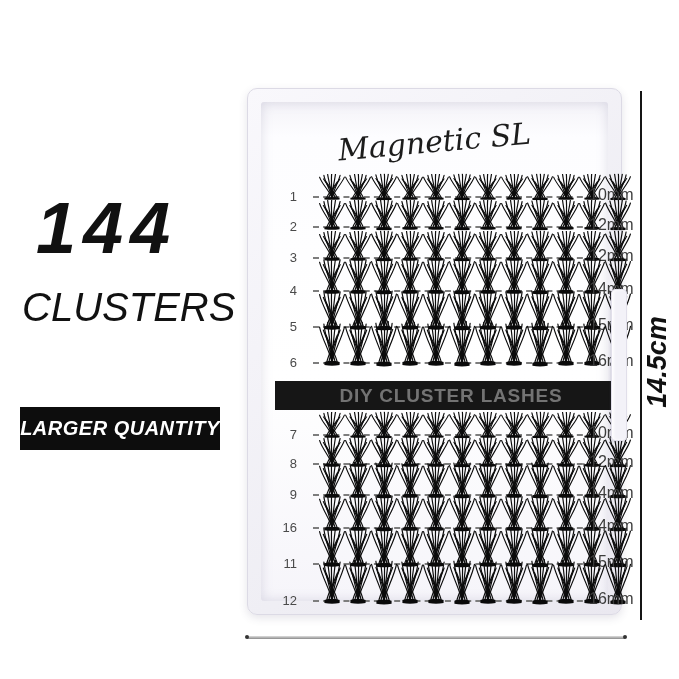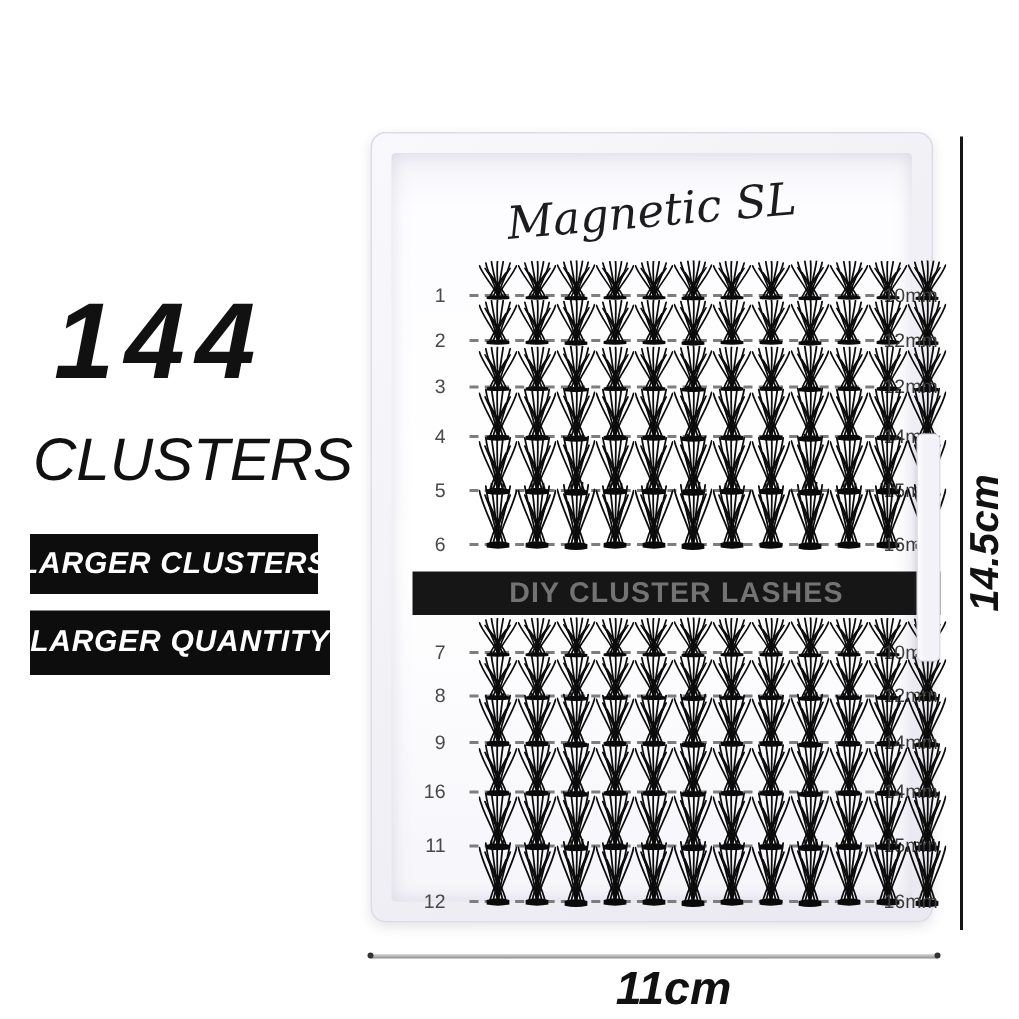--- a/index.html
+++ b/index.html
@@ -69,21 +69,21 @@
   }
   .row-clusters{
     position:absolute;left:42px;right:36px;bottom:5px;
     display:flex;justify-content:space-between;align-items:flex-end;
   }
   .cluster{width:26px;flex:0 0 26px;display:block;}
   .cluster:nth-child(even){transform:scaleX(-1);}
   .cluster:nth-child(3n){transform:scaleX(-1) scaleY(1.04);}
   .row-size{
     position:absolute;right:-2px;bottom:1px;width:36px;text-align:left;
-    font-size:13px;color:#3c3c3c;
+    font-size:16px;color:#3c3c3c;
   }
   
   .dim-line-v{position:absolute;left:640px;top:91px;width:2px;height:529px;background:#151515;}
   .dim-height-label{
     position:absolute;left:657px;top:362px;
     transform:translate(-50%,-50%) rotate(-90deg);transform-origin:center;
     font-size:27px;font-weight:bold;font-style:italic;color:#111;white-space:nowrap;
   }
   .dim-line-h{
     position:absolute;left:247px;top:636px;width:378px;height:3px;
@@ -118,21 +118,20 @@
       <path d="M17 41 C16 34 10.5 24 6.5 13"></path>
     </g>
     <path d="M5 40 Q12 37.5 19 40 L19 43 Q12 44.5 5 43 Z" fill="#0a0a0a"></path>
   </symbol>
 </svg>
 
 <div id="canvas">
 
   <div class="headline-number">144</div>
   <div class="headline-label">CLUSTERS</div>
-  <div class="badge badge-1">LARGER CLUSTERS</div>
   <div class="badge badge-2">LARGER QUANTITY</div>
 
   <div class="tray">
     <div class="tray-inner">
       <div class="brand-logo">Magnetic SL</div>
       <div>
           <div class="lash-row" style="top:67px;height:36px;">
             <span class="row-number">1</span>
             <div class="row-dashes"></div>
             <div class="row-clusters" style="height:26px;">
@@ -650,15 +649,14 @@
           </div>
         </div>
       <div class="banner">DIY CLUSTER LASHES</div>
     </div>
     <div class="tray-tab"></div>
   </div>
 
   <div class="dim-line-v"></div>
   <div class="dim-height-label">14.5cm</div>
   <div class="dim-line-h"></div>
-  <div class="dim-width-label">11cm</div>
 
 </div>
 
 </body></html>

